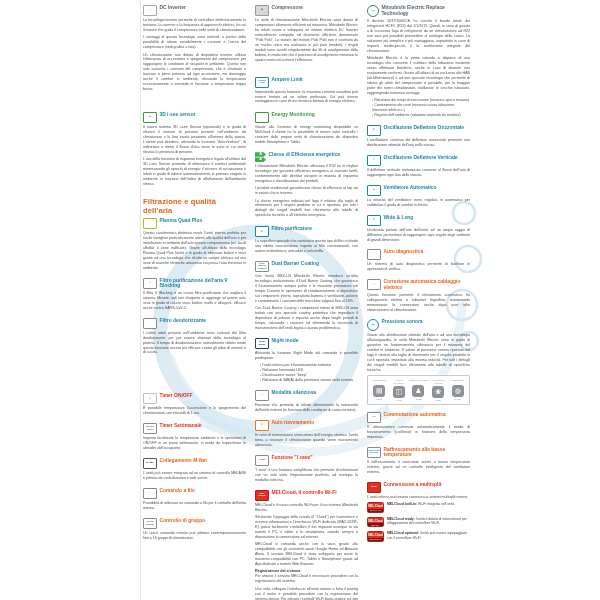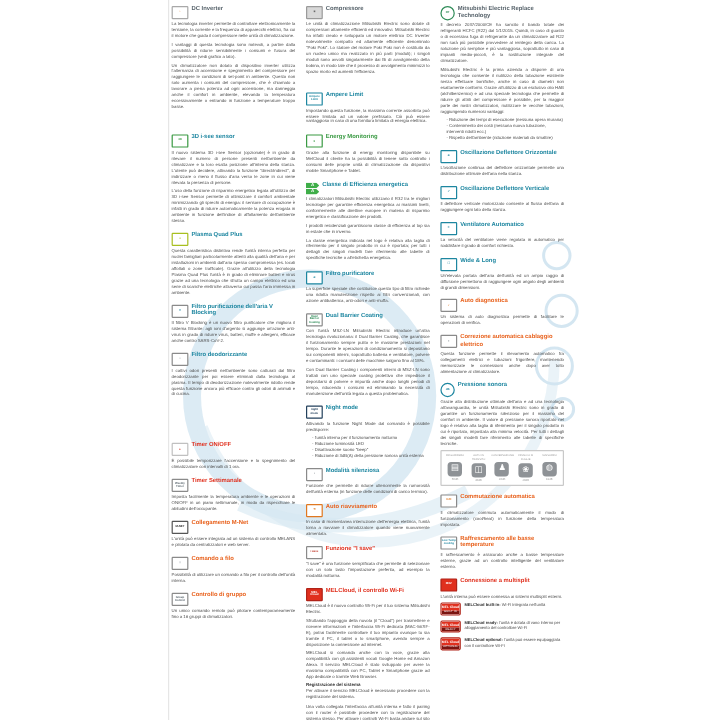--- a/index.html
+++ b/index.html
@@ -60,20 +60,21 @@
           <p>Un climatizzatore non dotato di dispositivo inverter utilizza l'alternanza di accensione e spegnimento del compressore per raggiungere le condizioni di set-point in ambiente. Questo non solo aumenta i consumi del compressore, che è chiamato a lavorare a piena potenza ad ogni accensione, ma danneggia anche il comfort in ambiente, elevando la temperatura eccessivamente o entrando in funzione a temperature troppo basse.</p>
         </section>
         <section class="sec" style="margin-top: 20px;">
           <div class="sec-head">
             <span class="icn" style="background: rgb(255, 255, 255); color: rgb(58, 154, 67); border: 0.5px solid rgb(58, 154, 67);">3D</span>
             <h4 style="color: rgb(29, 134, 160);">3D i-see sensor</h4>
           </div>
           <p>Il nuovo sistema 3D i-see Sensor (opzionale) è in grado di rilevare il numero di persone presenti nell'ambiente da climatizzare e la loro esatta posizione all'interno della stanza. L'utente può decidere, attivando la funzione "direct/indirect", di indirizzare o meno il flusso d'aria verso le zone in cui viene rilevata la presenza di persone.</p>
           <p>L'uso della funzione di risparmio energetico legata all'utilizzo del 3D i-see Sensor permette di ottimizzare il comfort ambientale minimizzando gli sprechi di energia: il sensore di occupazione è infatti in grado di ridurre automaticamente la potenza erogata in ambiente in funzione dell'indice di affollamento dell'ambiente stesso.</p>
         </section>
+        <h2 class="bigtitle" style="color: rgb(232, 97, 28); margin-top: 10px;">Filtrazione e qualità dell'aria</h2>
         <section class="sec">
           <div class="sec-head">
             <span class="icn" style="background: rgb(255, 255, 255); color: rgb(168, 191, 32); border: 0.5px solid rgb(168, 191, 32);">≡</span>
             <h4 style="color: rgb(29, 134, 160);">Plasma Quad Plus</h4>
           </div>
           <p>Questa caratteristica distintiva rende l'unità interna perfetta per nuclei famigliari particolarmente attenti alla qualità dell'aria e per installazioni in ambienti dall'aria spesso compromessa (es. locali affollati o zone trafficate). Grazie all'utilizzo della tecnologia Plasma Quad Plus l'unità è in grado di eliminare batteri e virus grazie ad una tecnologia che sfrutta un campo elettrico ed una serie di scariche elettriche attraverso cui passa l'aria immessa in ambiente.</p>
         </section>
         <section class="sec" style="margin-top: 4px;">
           <div class="sec-head">
             <span class="icn" style="background: rgb(255, 255, 255); color: rgb(29, 134, 160); border: 0.5px solid rgb(138, 138, 138);">V</span>

